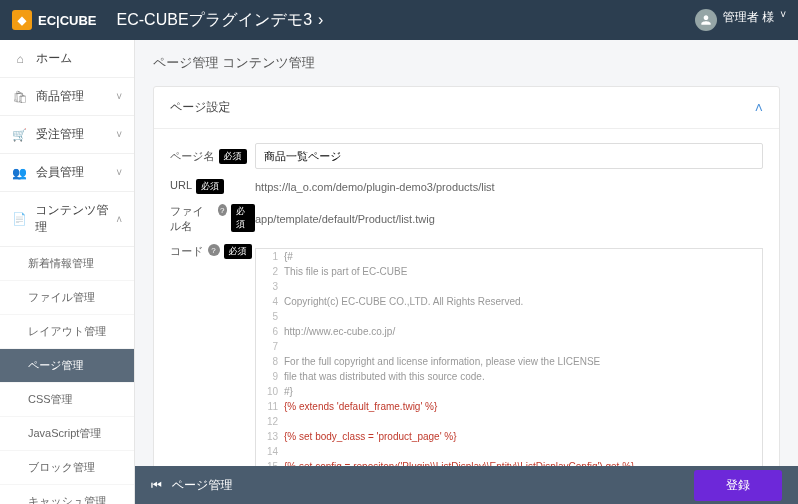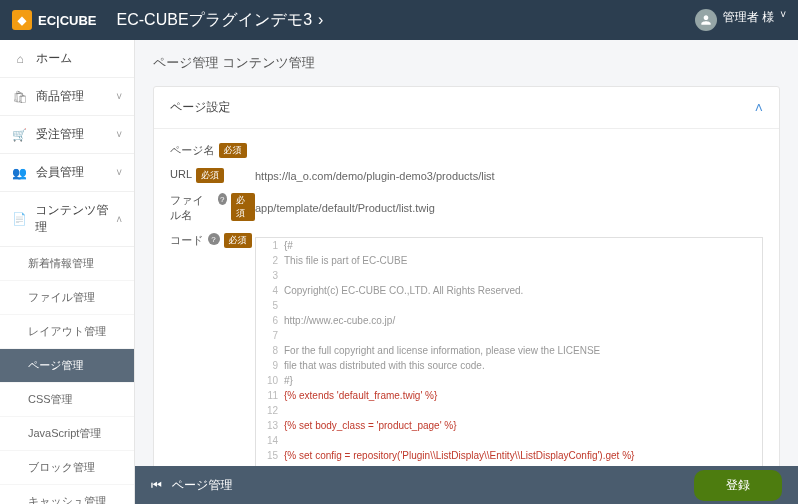--- a/index.html
+++ b/index.html
@@ -21,34 +21,34 @@
 .sub-item{padding:9px 12px 9px 28px;font-size:11px;color:#666;cursor:pointer;border-bottom:1px solid #f5f5f5}
 .sub-item.active{background:#5a6a7a;color:#fff}
 .main{flex:1;padding:14px 18px;overflow-y:auto}
 .breadcrumb{font-size:13px;color:#555;margin-bottom:14px}
 .panel{background:#fff;border:1px solid #e5e5e5;border-radius:3px}
 .panel-head{padding:12px 16px;border-bottom:1px solid #eee;display:flex;align-items:flex-end;font-size:12px;color:#444}
 .panel-head .collapse{margin-left:auto;color:#4a90d9;cursor:pointer;font-size:14px}
 .panel-body{padding:14px 16px}
 .row{display:flex;align-items:center;margin-bottom:10px;font-size:11px}
 .row-label{width:85px;color:#555;display:flex;align-items:flex-start;gap:4px}
-.badge{background:#a16207;color:#fff;font-size:9px;padding:1px 5px;border-radius:2px}
+.badge{background:#000000;color:#fff;font-size:9px;padding:1px 5px;border-radius:2px}
 .help-icon{width:12px;height:12px;background:#888;color:#fff;border-radius:50%;display:inline-flex;align-items:center;justify-content:center;font-size:8px}
 .row-value{flex:1}
 .text-input{width:100%;padding:6px 8px;border:1px solid #ddd;border-radius:2px;font-size:11px}
 .url-text{color:#666;font-size:11px}
 .code-editor{height:250px;border:1px solid #e0e0e0;overflow-y:auto;font-family:Consolas,Monaco,monospace;font-size:10px;background:#fff;margin-top:4px}
 .code-line{display:flex;line-height:15px}
 .gutter{width:28px;text-align:right;padding-right:6px;color:#bbb;user-select:none;flex-shrink:0}
 .code-text{flex:1;white-space:pre;color:#333}
 .c-gray{color:#999}
 .c-red{color:#c0392b}
 .footer-bar{position:absolute;bottom:0;left:135px;right:0;height:38px;background:#4a5c6e;display:flex;align-items:center;padding:0 16px;color:#fff;font-size:12px}
 .footer-bar .fb-icon{margin-right:10px;cursor:pointer}
-.btn-primary{margin-left:auto;background:#4d7c0f;color:#fff;padding:7px 32px;border:none;border-radius:10px;font-size:12px;cursor:pointer}
+.btn-primary{margin-left:auto;background:#6d28d9;color:#fff;padding:7px 32px;border:none;border-radius:3px;font-size:12px;cursor:pointer}
 </style>
 </head>
 <body>
 
 <div class="header">
   <div class="logo">
     <span class="logo-icon">◆</span>
     <span>EC|CUBE</span>
   </div>
   <div class="site-name">EC-CUBEプラグインデモ3</div>
@@ -108,20 +108,21 @@
       <div class="panel-head">
         <span>ページ設定</span>
         <span class="collapse">˄</span>
       </div>
       <div class="panel-body">
         <div class="row">
           <div class="row-label">
             <span>ページ名</span>
             <span class="badge">必須</span>
           </div>
+          <div class="row-value"><input class="text-input" value="商品一覧ページ" style=""></div>
         </div>
         <div class="row">
           <div class="row-label">
             <span>URL</span>
             <span class="badge">必須</span>
           </div>
           <div class="row-value url-text">https://la_o.com/demo/plugin-demo3/products/list</div>
         </div>
         <div class="row">
           <div class="row-label">

